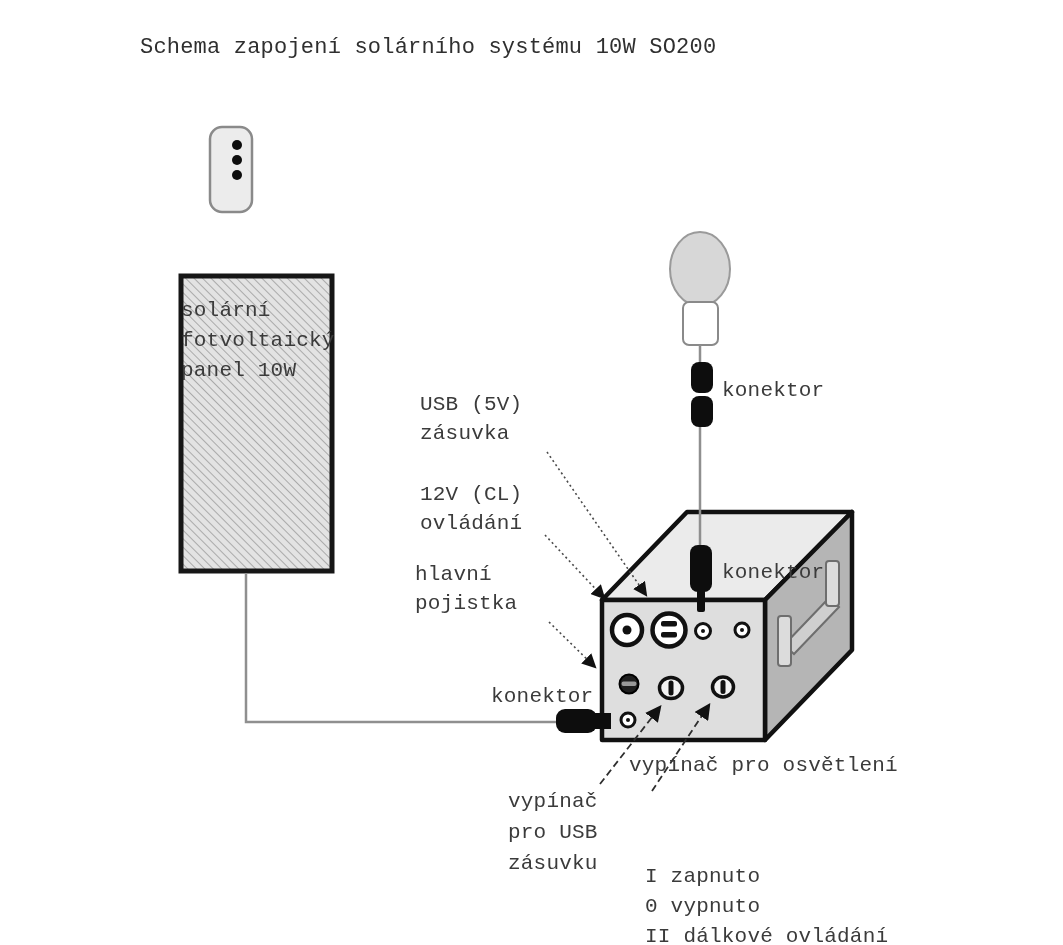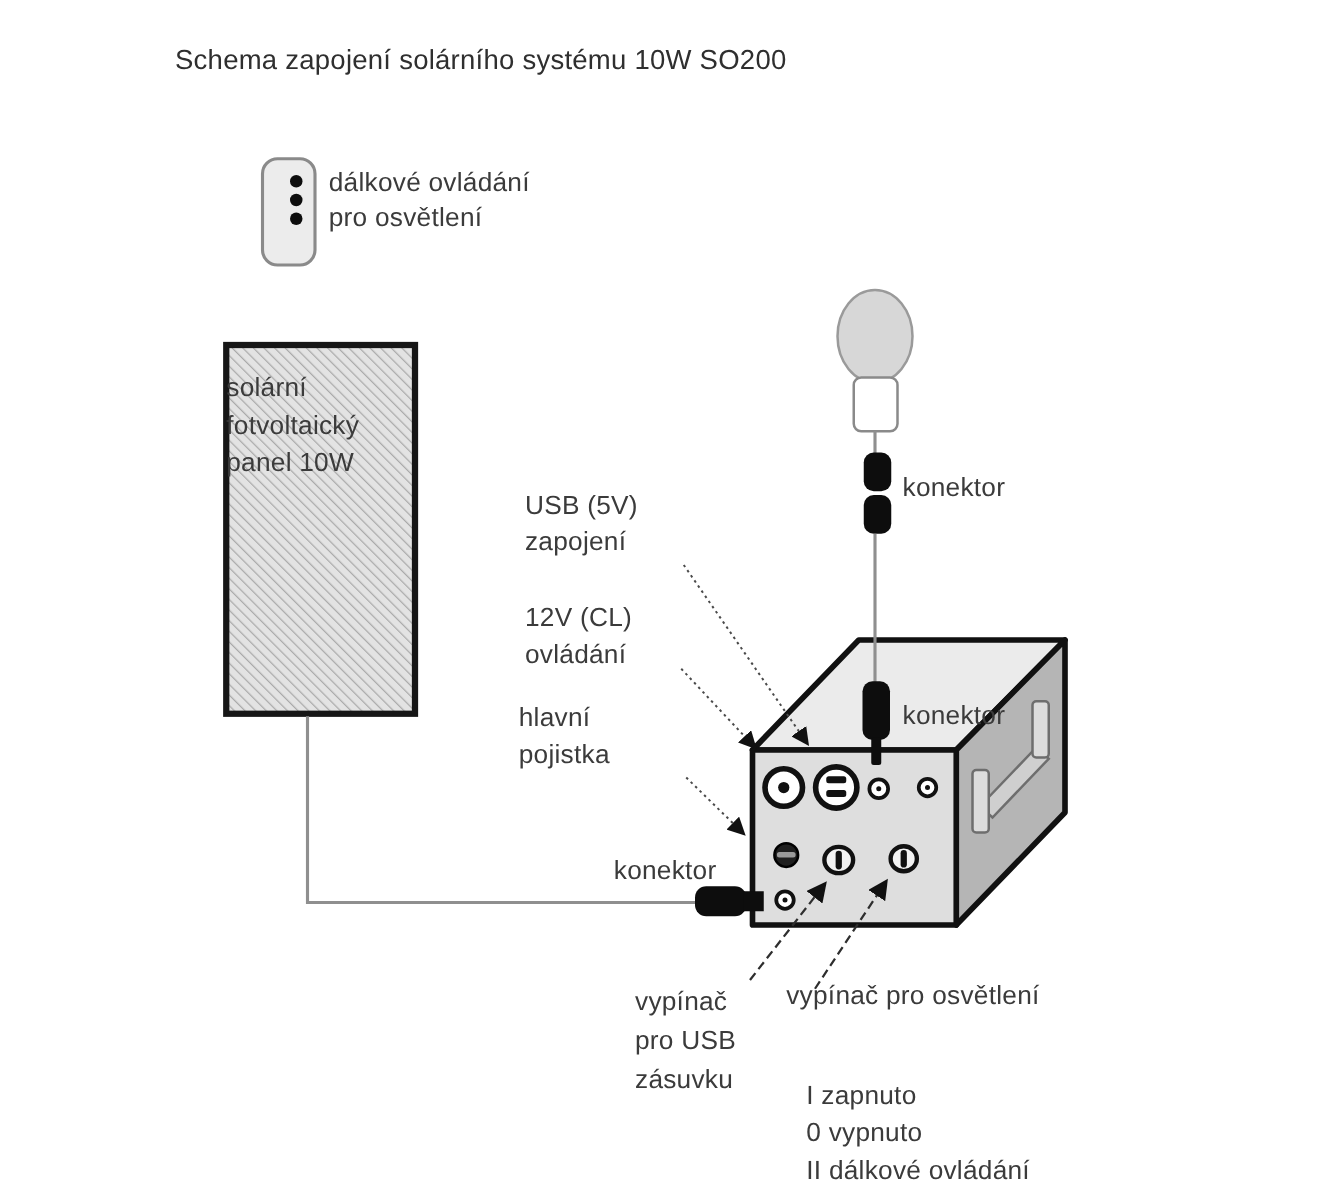--- a/index.html
+++ b/index.html
@@ -1,17 +1,17 @@
 <!DOCTYPE html>
 <html><head>
 <meta charset="utf-8">
 <style>
   html,body{margin:0;padding:0;background:#fff;}
   .canvas{position:relative;width:983px;height:945px;background:#ffffff;overflow:hidden;
-          font-family:Liberation Sans, sans-serif;color:#3b3b3b;}
+          font-family:Liberation Mono, monospace;color:#3b3b3b;}
   .art{position:absolute;left:0;top:0;}
   .lbl{position:absolute;white-space:pre-line;font-size:21px;line-height:1.32;color:#3b3b3b;
        letter-spacing:0.2px;}
   .title{font-size:22px;color:#2f2f2f;letter-spacing:0.2px;}
   .ctr{text-align:left;}
   .lh30{line-height:1.43;}
   .lh29{line-height:1.38;}
   .lh31{line-height:1.47;}
 </style>
 </head>
@@ -112,46 +112,44 @@
     <line x1="547" y1="452" x2="646" y2="595" stroke="#4a4a4a" stroke-width="1.6" stroke-dasharray="2 3" marker-end="url(#arrow)"></line>
     <line x1="545" y1="535" x2="604" y2="598" stroke="#4a4a4a" stroke-width="1.6" stroke-dasharray="2 3" marker-end="url(#arrow)"></line>
     <line x1="549" y1="622" x2="595" y2="667" stroke="#4a4a4a" stroke-width="1.6" stroke-dasharray="2 3" marker-end="url(#arrow)"></line>
 
     <line x1="600" y1="784" x2="660" y2="707" stroke="#2e2e2e" stroke-width="1.8" stroke-dasharray="7 4" marker-end="url(#arrow)"></line>
     <line x1="652" y1="791" x2="709" y2="705" stroke="#2e2e2e" stroke-width="1.8" stroke-dasharray="7 4" marker-end="url(#arrow)"></line>
   </svg>
 
   <div class="lbl title" style="left:140px;top:33px;">Schema zapojení solárního systému 10W SO200</div>
 
-  <div class="lbl" style="left:263px;top:133px;">dálkové ovládání
-pro osvětlení</div>
 
   <div class="lbl ctr lh30" style="left:181px;top:296px;width:151px;">solární
 fotvoltaický
 panel 10W</div>
 
 
   <div class="lbl" style="left:722px;top:377px;">konektor</div>
 
   <div class="lbl" style="left:722px;top:559px;">konektor</div>
 
   <div class="lbl" style="left:491px;top:683px;">konektor</div>
 
   <div class="lbl ctr lh29" style="left:420px;top:391px;width:125px;">USB (5V)
-zapojení</div>
+zásuvka</div>
 
   <div class="lbl ctr lh29" style="left:420px;top:481px;width:125px;">12V (CL)
 ovládání</div>
 
   <div class="lbl lh31" style="left:508px;top:787px;">vypínač
 pro USB
 zásuvku</div>
 
   <div class="lbl ctr lh29" style="left:415px;top:561px;width:120px;">hlavní
 pojistka</div>
 
-  <div class="lbl" style="left:629px;top:783px;">vypínač pro osvětlení</div>
+  <div class="lbl" style="left:629px;top:752px;">vypínač pro osvětlení</div>
 
   <div class="lbl lh30" style="left:645px;top:818px;margin-top:44px;">I zapnuto
 0 vypnuto
 II dálkové ovládání</div>
 
 </div>
 
 </body></html>

